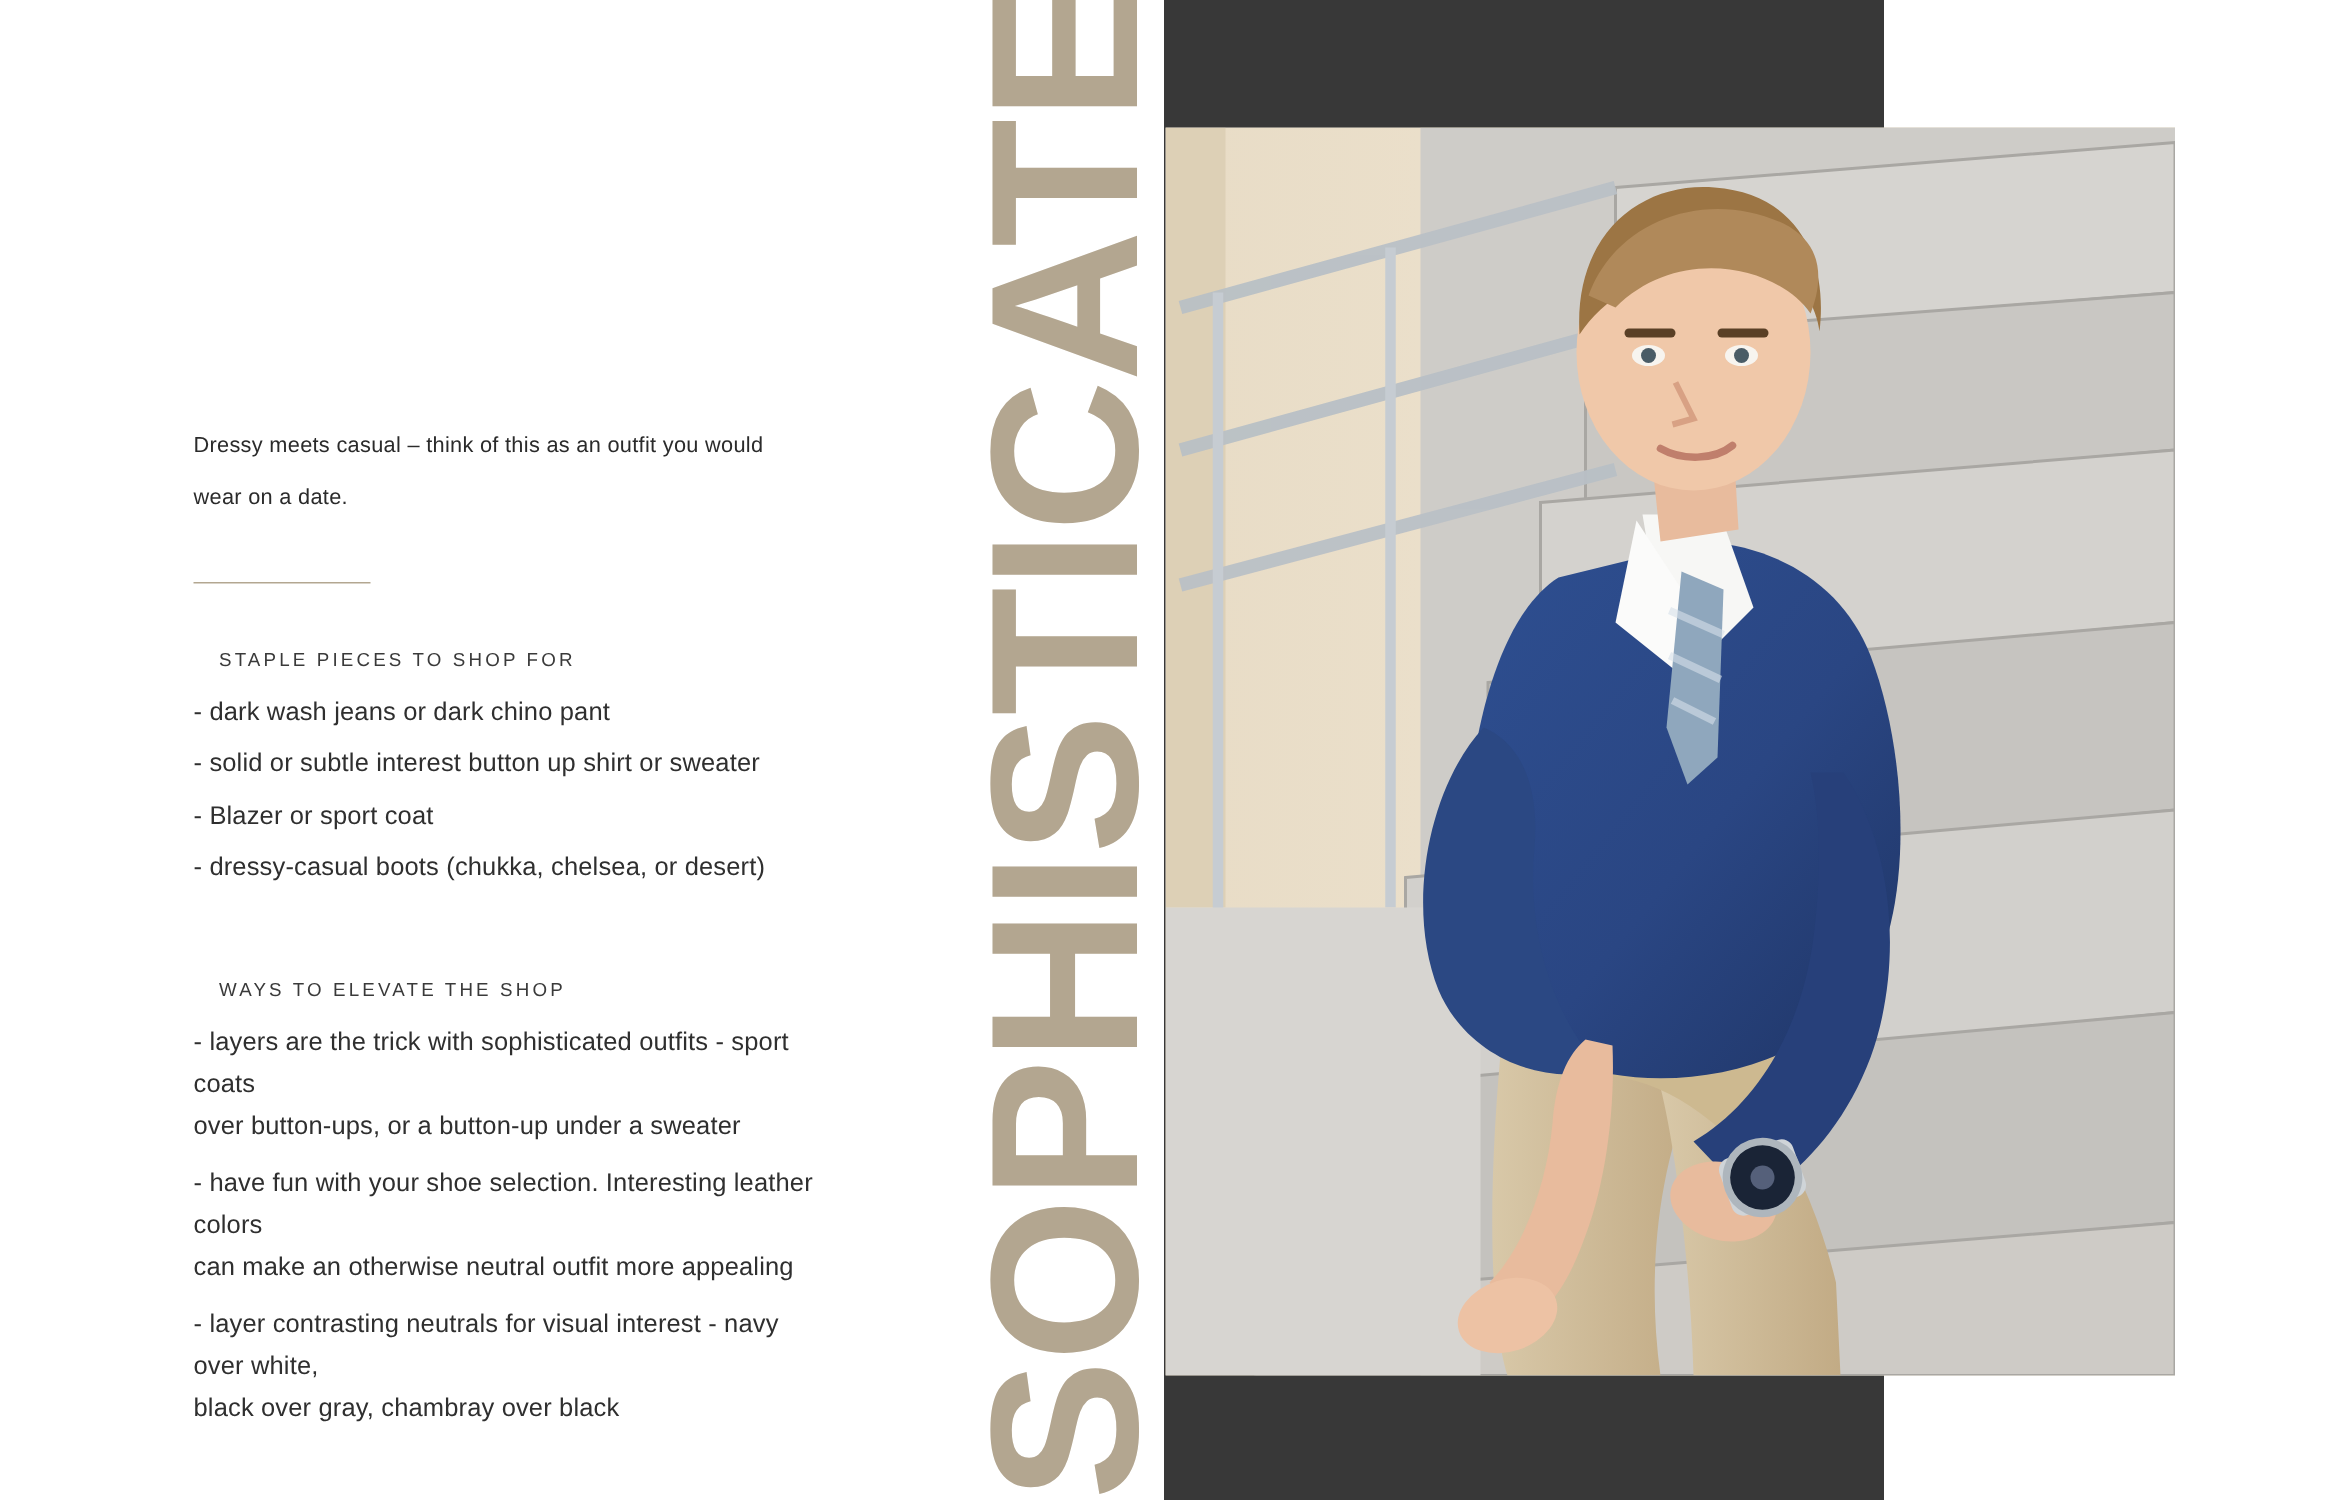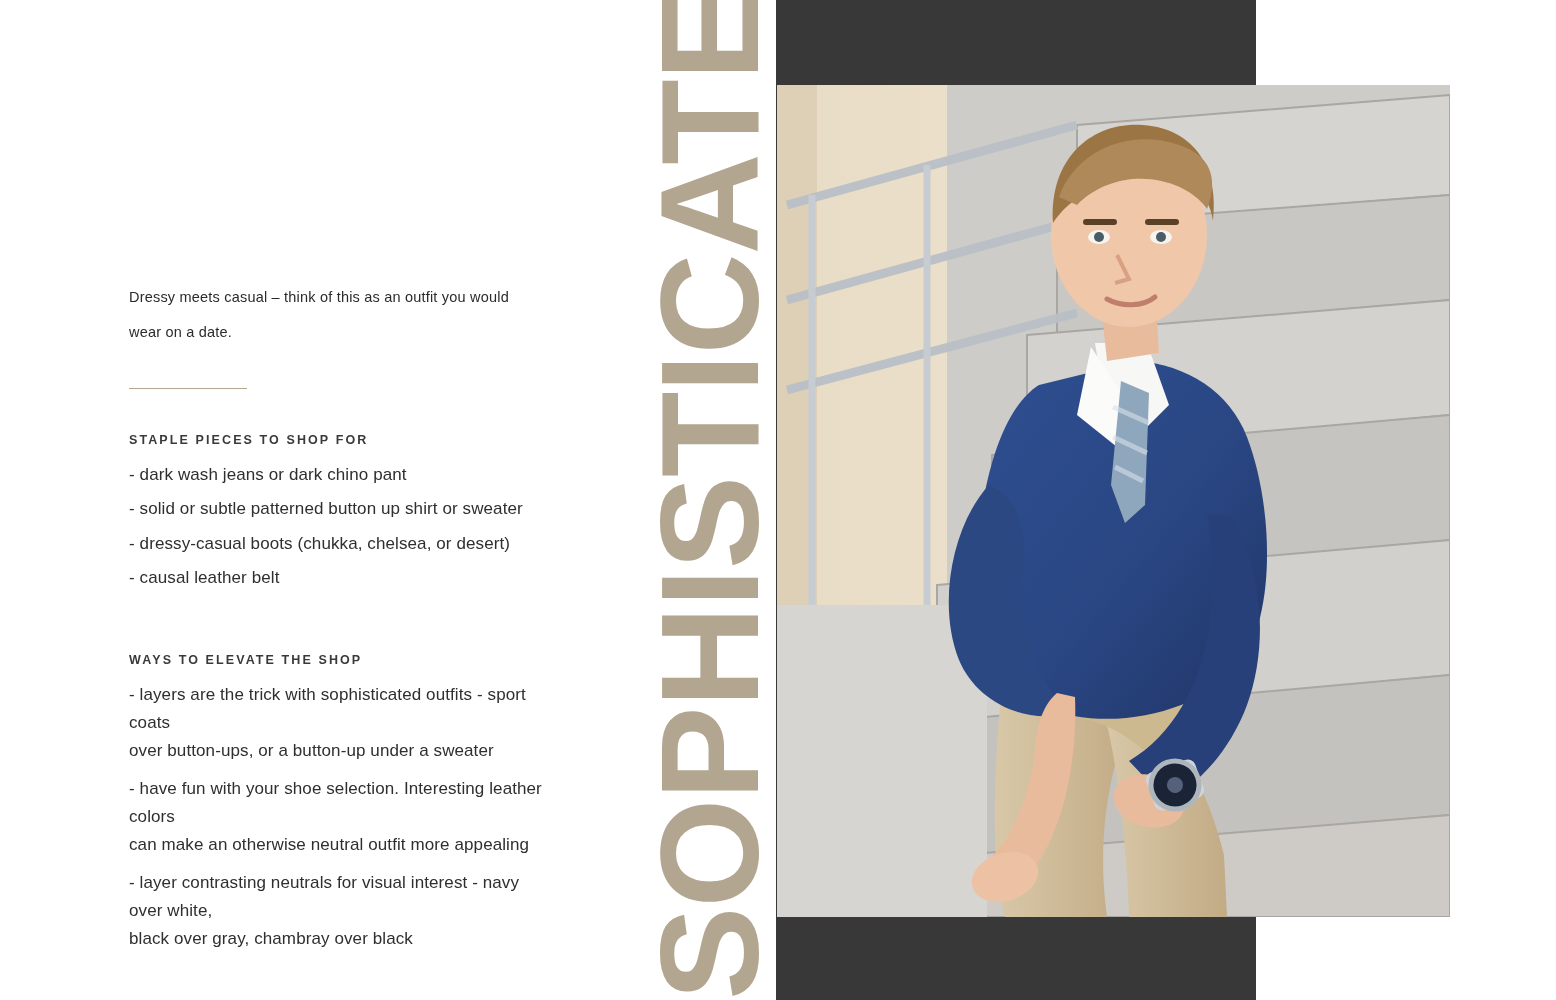--- a/index.html
+++ b/index.html
@@ -37,22 +37,22 @@
   .rule {
     width: 118px;
     height: 1px;
     background: #b3a791;
     margin: 38px 0 44px 0;
   }
   .section-head {
     font-size: 12.5px;
     letter-spacing: 2.1px;
     color: #3a3a3a;
-    margin: 0 0 14px 0;
-    font-weight: 700;
+    margin: 0 0 14px 17px;
+    font-weight: 400;
   }
   .bullets {
     list-style: none;
     margin: 0;
     padding: 0;
   }
   .bullets li {
     font-size: 17px;
     line-height: 1.62;
     color: #2f2f2f;
@@ -125,23 +125,23 @@
 <div class="page">
 
   <div class="text-col">
     <p class="intro">Dressy meets casual – think of this as an outfit you would wear on a date.</p>
 
     <div class="rule"></div>
 
     <h3 class="section-head">STAPLE PIECES TO SHOP FOR</h3>
     <ul class="bullets">
       <li>- dark wash jeans or dark chino pant</li>
-      <li>- solid or subtle patterned button up shirt or sweater</li>
+      <li>- solid or subtle interest button up shirt or sweater</li>
+      <li>- Blazer or sport coat</li>
       <li>- dressy-casual boots (chukka, chelsea, or desert)</li>
-      <li>- causal leather belt</li>
     </ul>
 
     <div class="gap-block"></div>
 
     <h3 class="section-head">WAYS TO ELEVATE THE SHOP</h3>
     <ul class="bullets wide">
       <li>- layers are the trick with sophisticated outfits - sport coats
   over button-ups, or a button-up under a sweater</li>
       <li>- have fun with your shoe selection. Interesting leather colors
   can make an otherwise neutral outfit more appealing</li>

